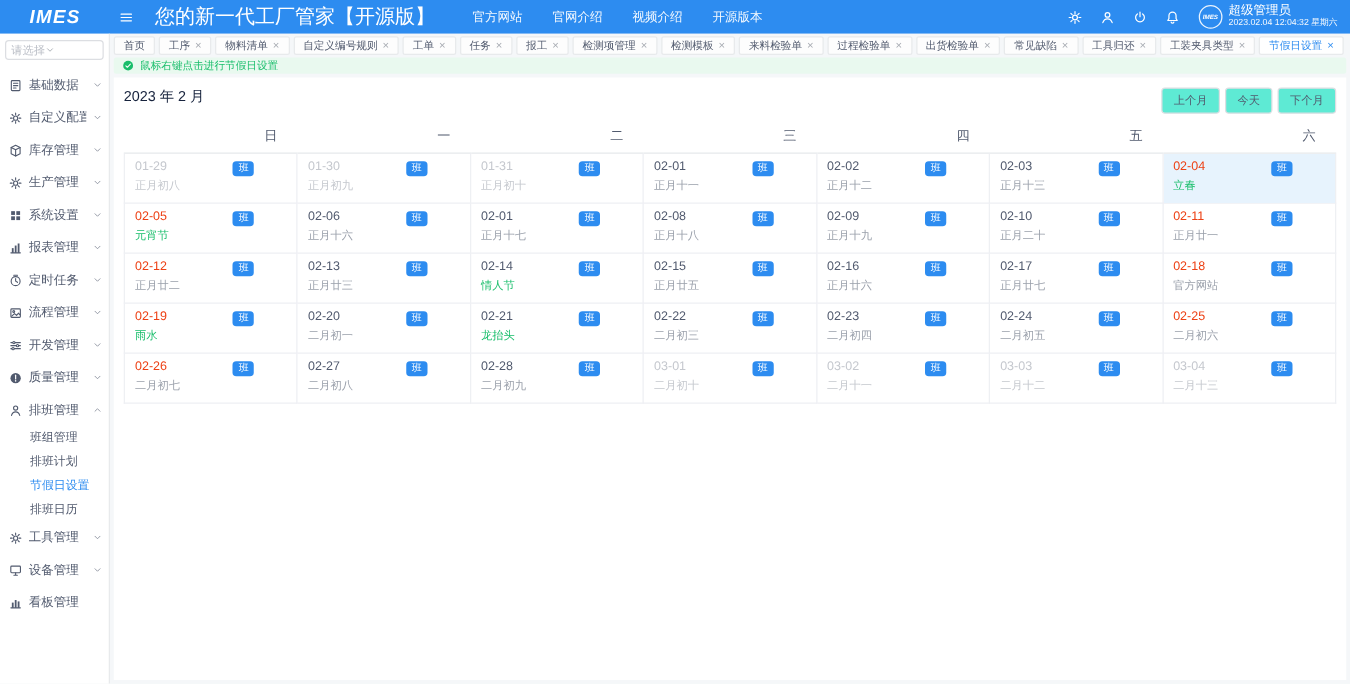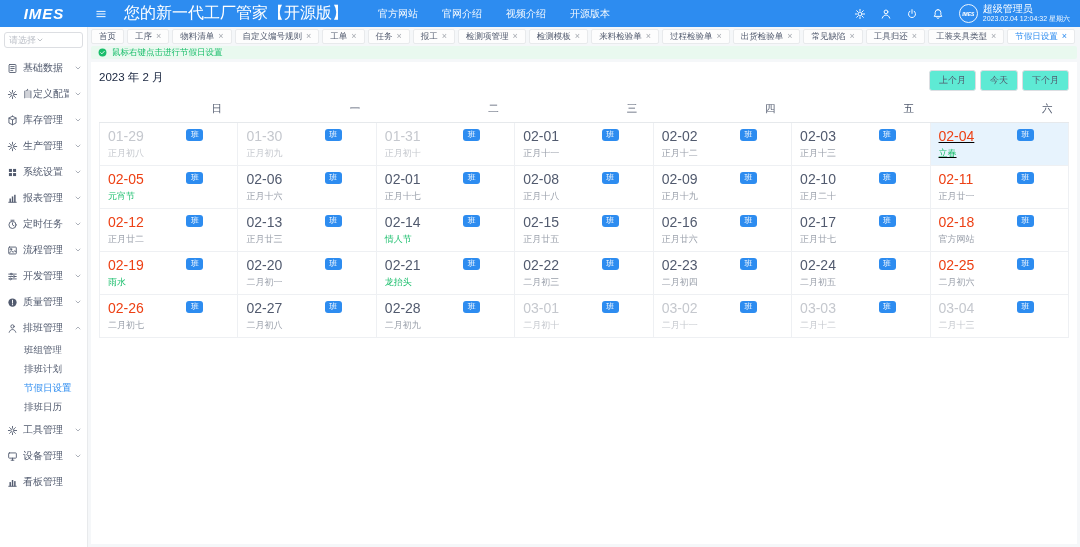--- a/index.html
+++ b/index.html
@@ -59,22 +59,22 @@
   .cal-title { font-size:11.5px; color:#17233d; font-weight:500; }
   .cal-btns { display:flex; gap:4px; }
   .btn { font-size:9px; color:#515a6e; background:#5eead4; border:1px solid #dcdee2;
     border-radius:3px; padding:3px 9px; cursor:pointer; }
 
   table.cal { width:100%; border-collapse:collapse; table-layout:fixed; }
   .cal th { font-weight:normal; font-size:10.5px; color:#515a6e; text-align:right;
     padding:3px 16px 6px 0; border-bottom:1px solid #e6e9ec; }
   .cal td { height:40px; border:1px solid #eef0f3; vertical-align:top;
     position:relative; padding:5px 8px; cursor:pointer; }
-  .cal td.today { background:#e7f3fd;text-decoration:underline; }
-  .d { font-size:14px; color:#515a6e; margin-bottom:3px; }
+  .cal td.today { background:#e7f3fd; }
+  .d { font-size:10px; color:#515a6e; margin-bottom:3px; }
   .s { font-size:9px; color:#9aa0ab; }
   .dc-red .d { color:#ed4014; }
   .dc-muted .d { color:#c5c8ce; }
   .sc-festival .s { color:#19be6b; }
   .sc-muted .s { color:#c5c8ce; }
   .badge { position:absolute; top:6px; right:34px; background:#2d8cf0; color:#fff;
     font-size:8px; line-height:1.25; padding:1px 4.5px; border-radius:3px; cursor:pointer; }
 </style>
 </head>
 <body>

